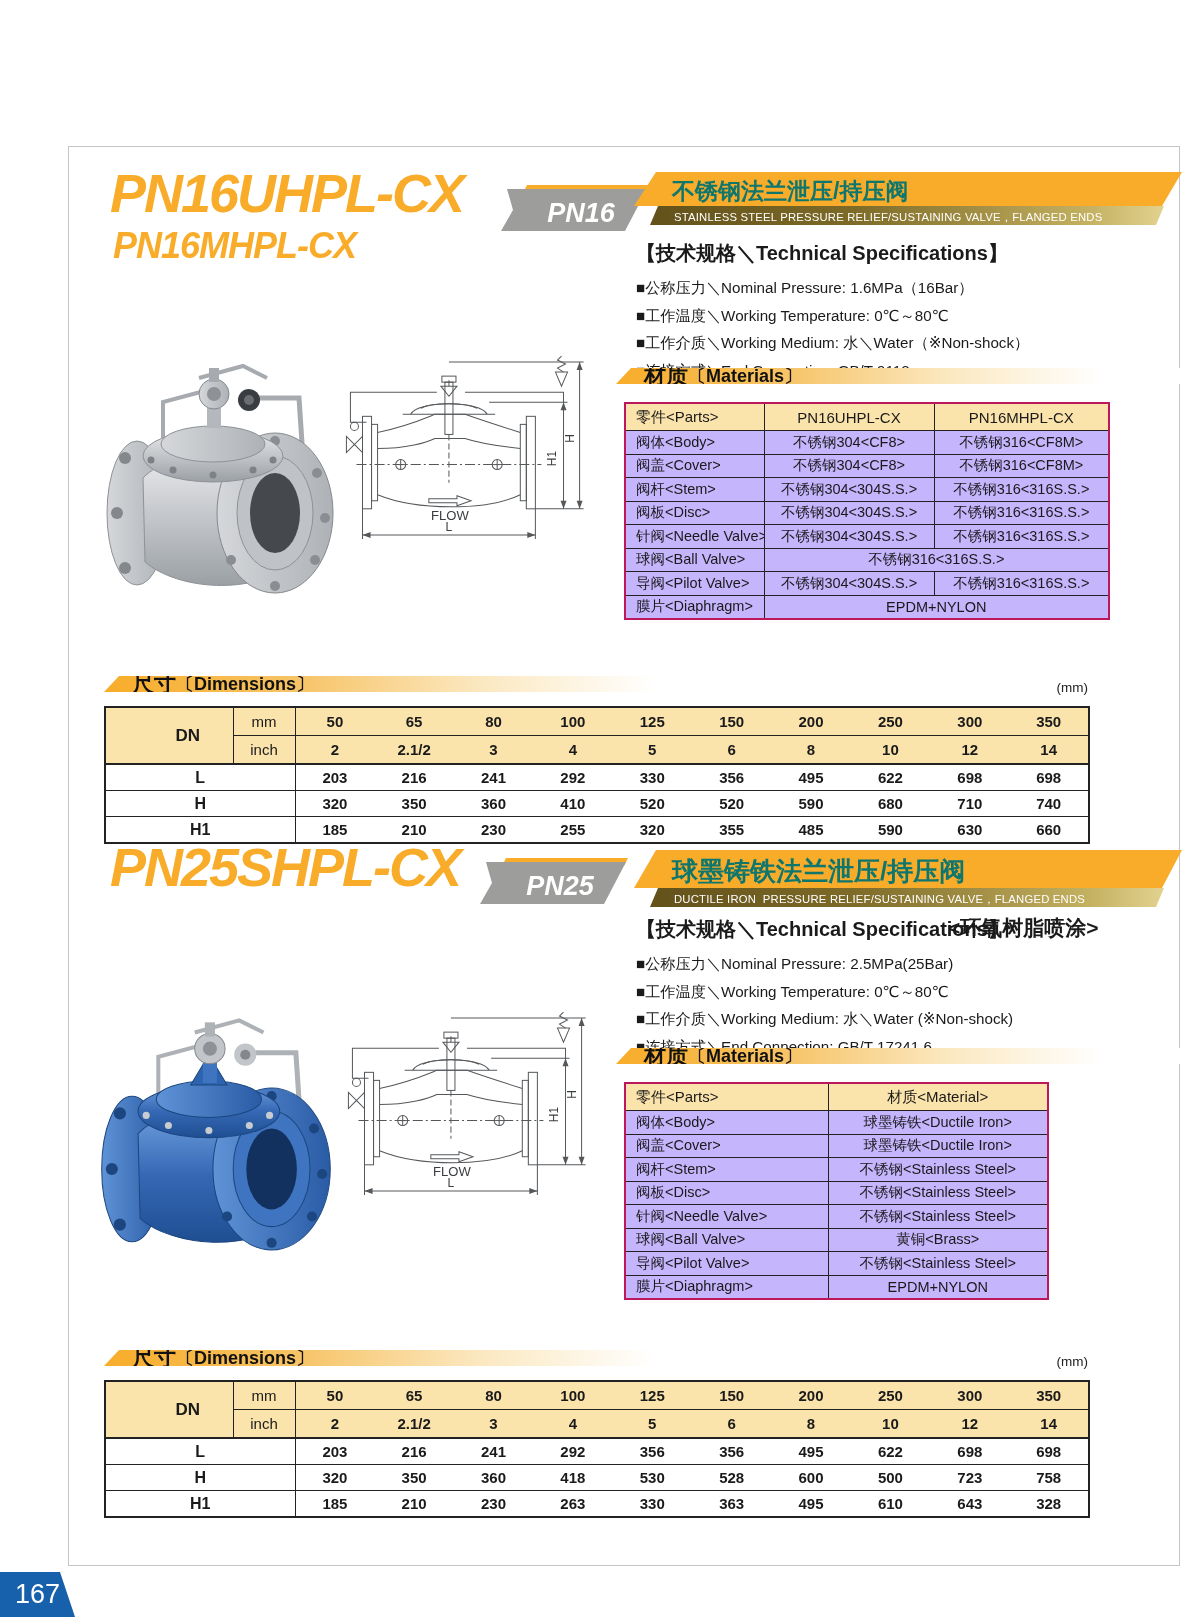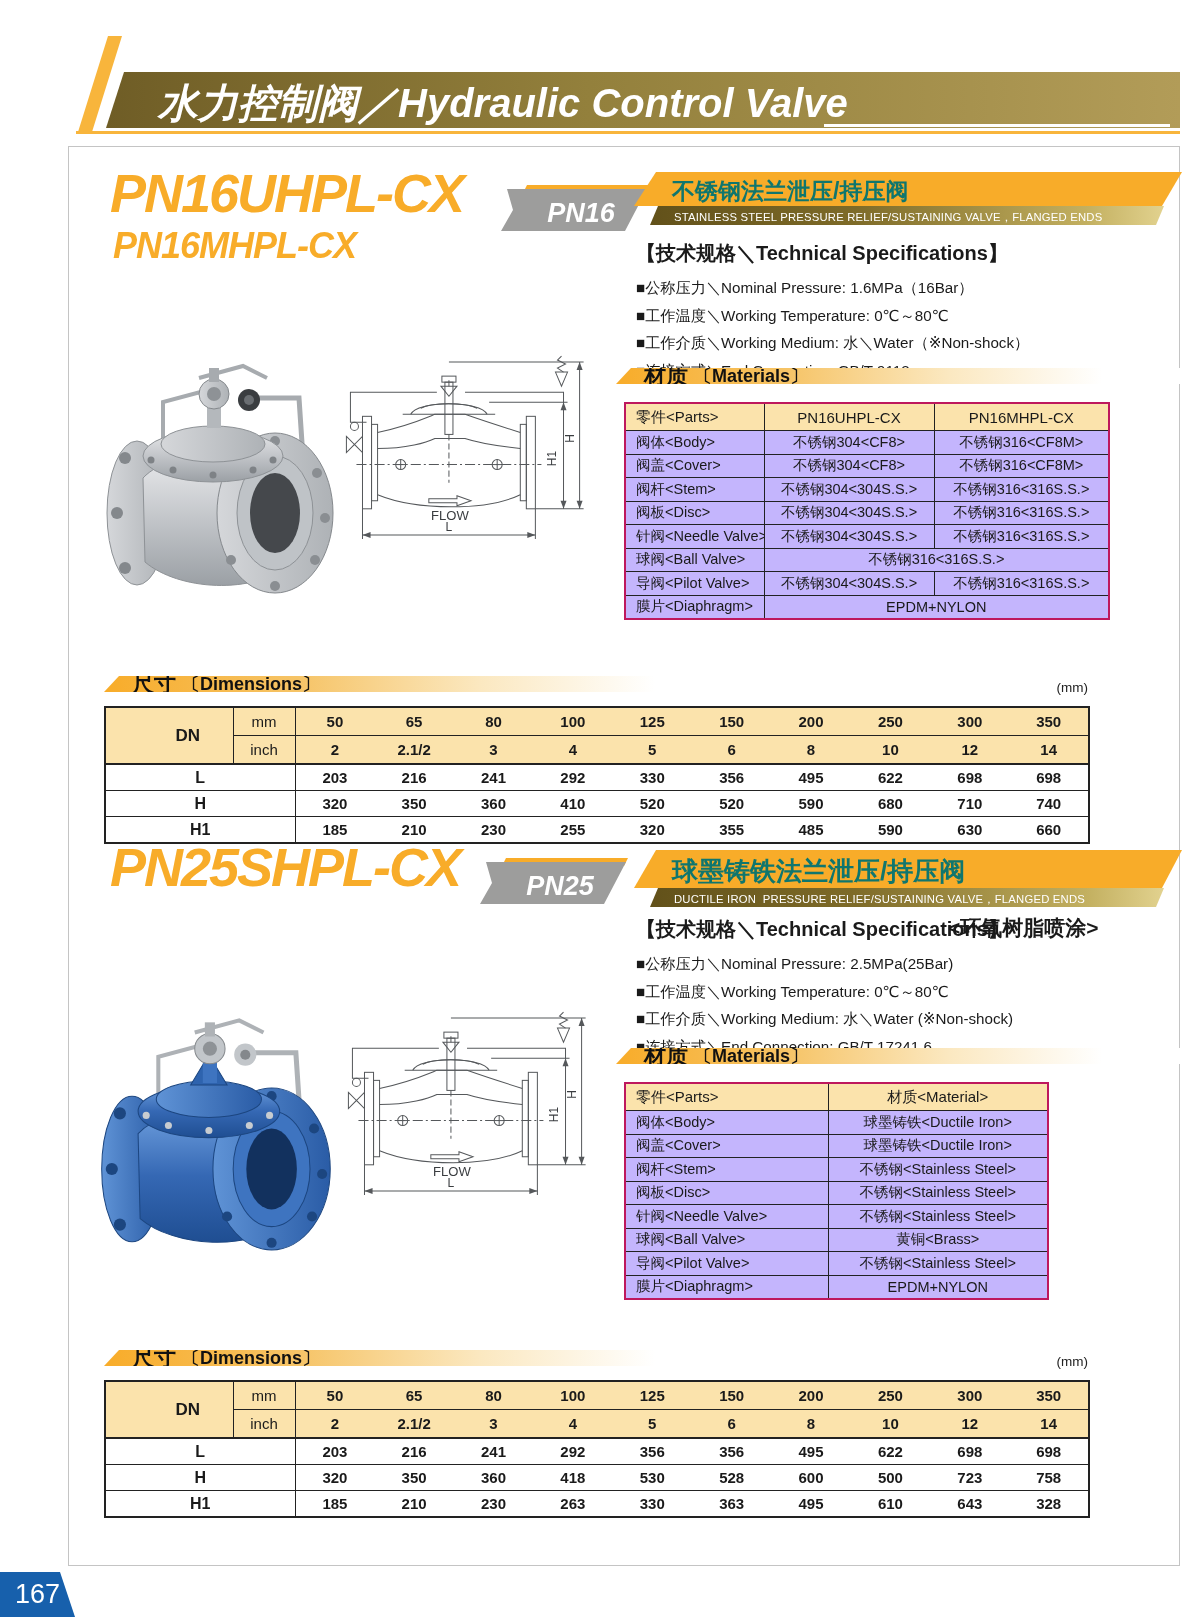--- a/index.html
+++ b/index.html
@@ -41,21 +41,21 @@
   .p1 .en{top:40px;}
   .p2 .en{top:44px;}
 
   
   .specs{position:absolute;width:560px;}
   .spec-title{font-size:20px;font-weight:bold;margin-bottom:7px;white-space:nowrap;}
   .spec-item{font-size:15.2px;line-height:27.6px;white-space:nowrap;}
   .spec-note{position:absolute;font-size:21px;font-weight:bold;white-space:nowrap;}
 
   
-  .sec-banner{position:absolute;height:16px;display:flex;align-items:center;gap:6px;padding-left:28px;
+  .sec-banner{position:absolute;height:16px;display:flex;align-items:center;padding-left:28px;
       background:linear-gradient(90deg,var(--gold) 0%,#F6C467 30%,#FBE8C0 58%,#FFFFFF 85%);
       clip-path:polygon(15px 0,100% 0,100% 100%,0 100%);}
   .sec-banner .zh{font-size:22px;font-weight:bold;color:#111;}
   .sec-banner .en{font-size:18px;font-weight:bold;color:#111;}
 
   
   table.mat{position:absolute;border-collapse:collapse;table-layout:fixed;border:2px solid #be185d;background:#c4b5fd;}
   .mat th,.mat td{border:1px solid #222;text-align:center;padding:0 4px;overflow:hidden;white-space:nowrap;}
   .mat th{background:var(--table-header-bg);font-weight:normal;font-size:15px;height:26px;}
   .mat td{font-size:14.5px;height:22.5px;}
@@ -85,36 +85,20 @@
   
   .page-tab{position:absolute;left:0;top:1572px;width:75px;height:45px;background:var(--page-blue);
             clip-path:polygon(0 0,80% 0,100% 100%,0 100%);color:#fff;font-size:27px;
             line-height:44px;padding-left:15px;box-sizing:border-box;}
 </style>
 </head>
 <body>
 
 <div class="page">
 
-  <div class="hdr">
-    <svg width="1118" height="110" viewBox="0 0 1118 110">
-      <defs>
-        <linearGradient id="barGrad" x1="0" y1="0" x2="1" y2="0">
-          <stop offset="0" stop-color="#6F5D26"></stop>
-            <stop offset="0.45" stop-color="#93803C"></stop>
-            <stop offset="1" stop-color="#B29C58"></stop>
-        </linearGradient>
-      </defs>
-      <polygon points="46,6 60,6 30,102 16,102" fill="#F8B53C"></polygon>
-      <polygon points="62,42 1118,42 1118,98 44,98" fill="url(#barGrad)"></polygon>
-      <rect x="762" y="94" width="346" height="3" fill="#ffffff"></rect>
-      <rect x="14" y="101" width="1104" height="3" fill="#F8B53C"></rect>
-    </svg>
-    <div class="hdr-title">水力控制阀／Hydraulic Control Valve</div>
-  </div>
 
   <div class="frame"></div>
 
   <div class="model-primary" style="left:110px;top:166px;">PN16UHPL-CX</div>
   <div class="model-secondary" style="left:113px;top:228px;">PN16MHPL-CX</div>
 
   <div class="badge" style="left:497px;top:183px;">
     <svg width="152" height="50" viewBox="0 0 152 50">
       <polygon points="30,2 152,2 148,10 26,10" fill="var(--gold)"></polygon>
       <polygon points="28,6 150,6 128,48 4,48 16,27 10,6" fill="var(--badge-gray)"></polygon>

